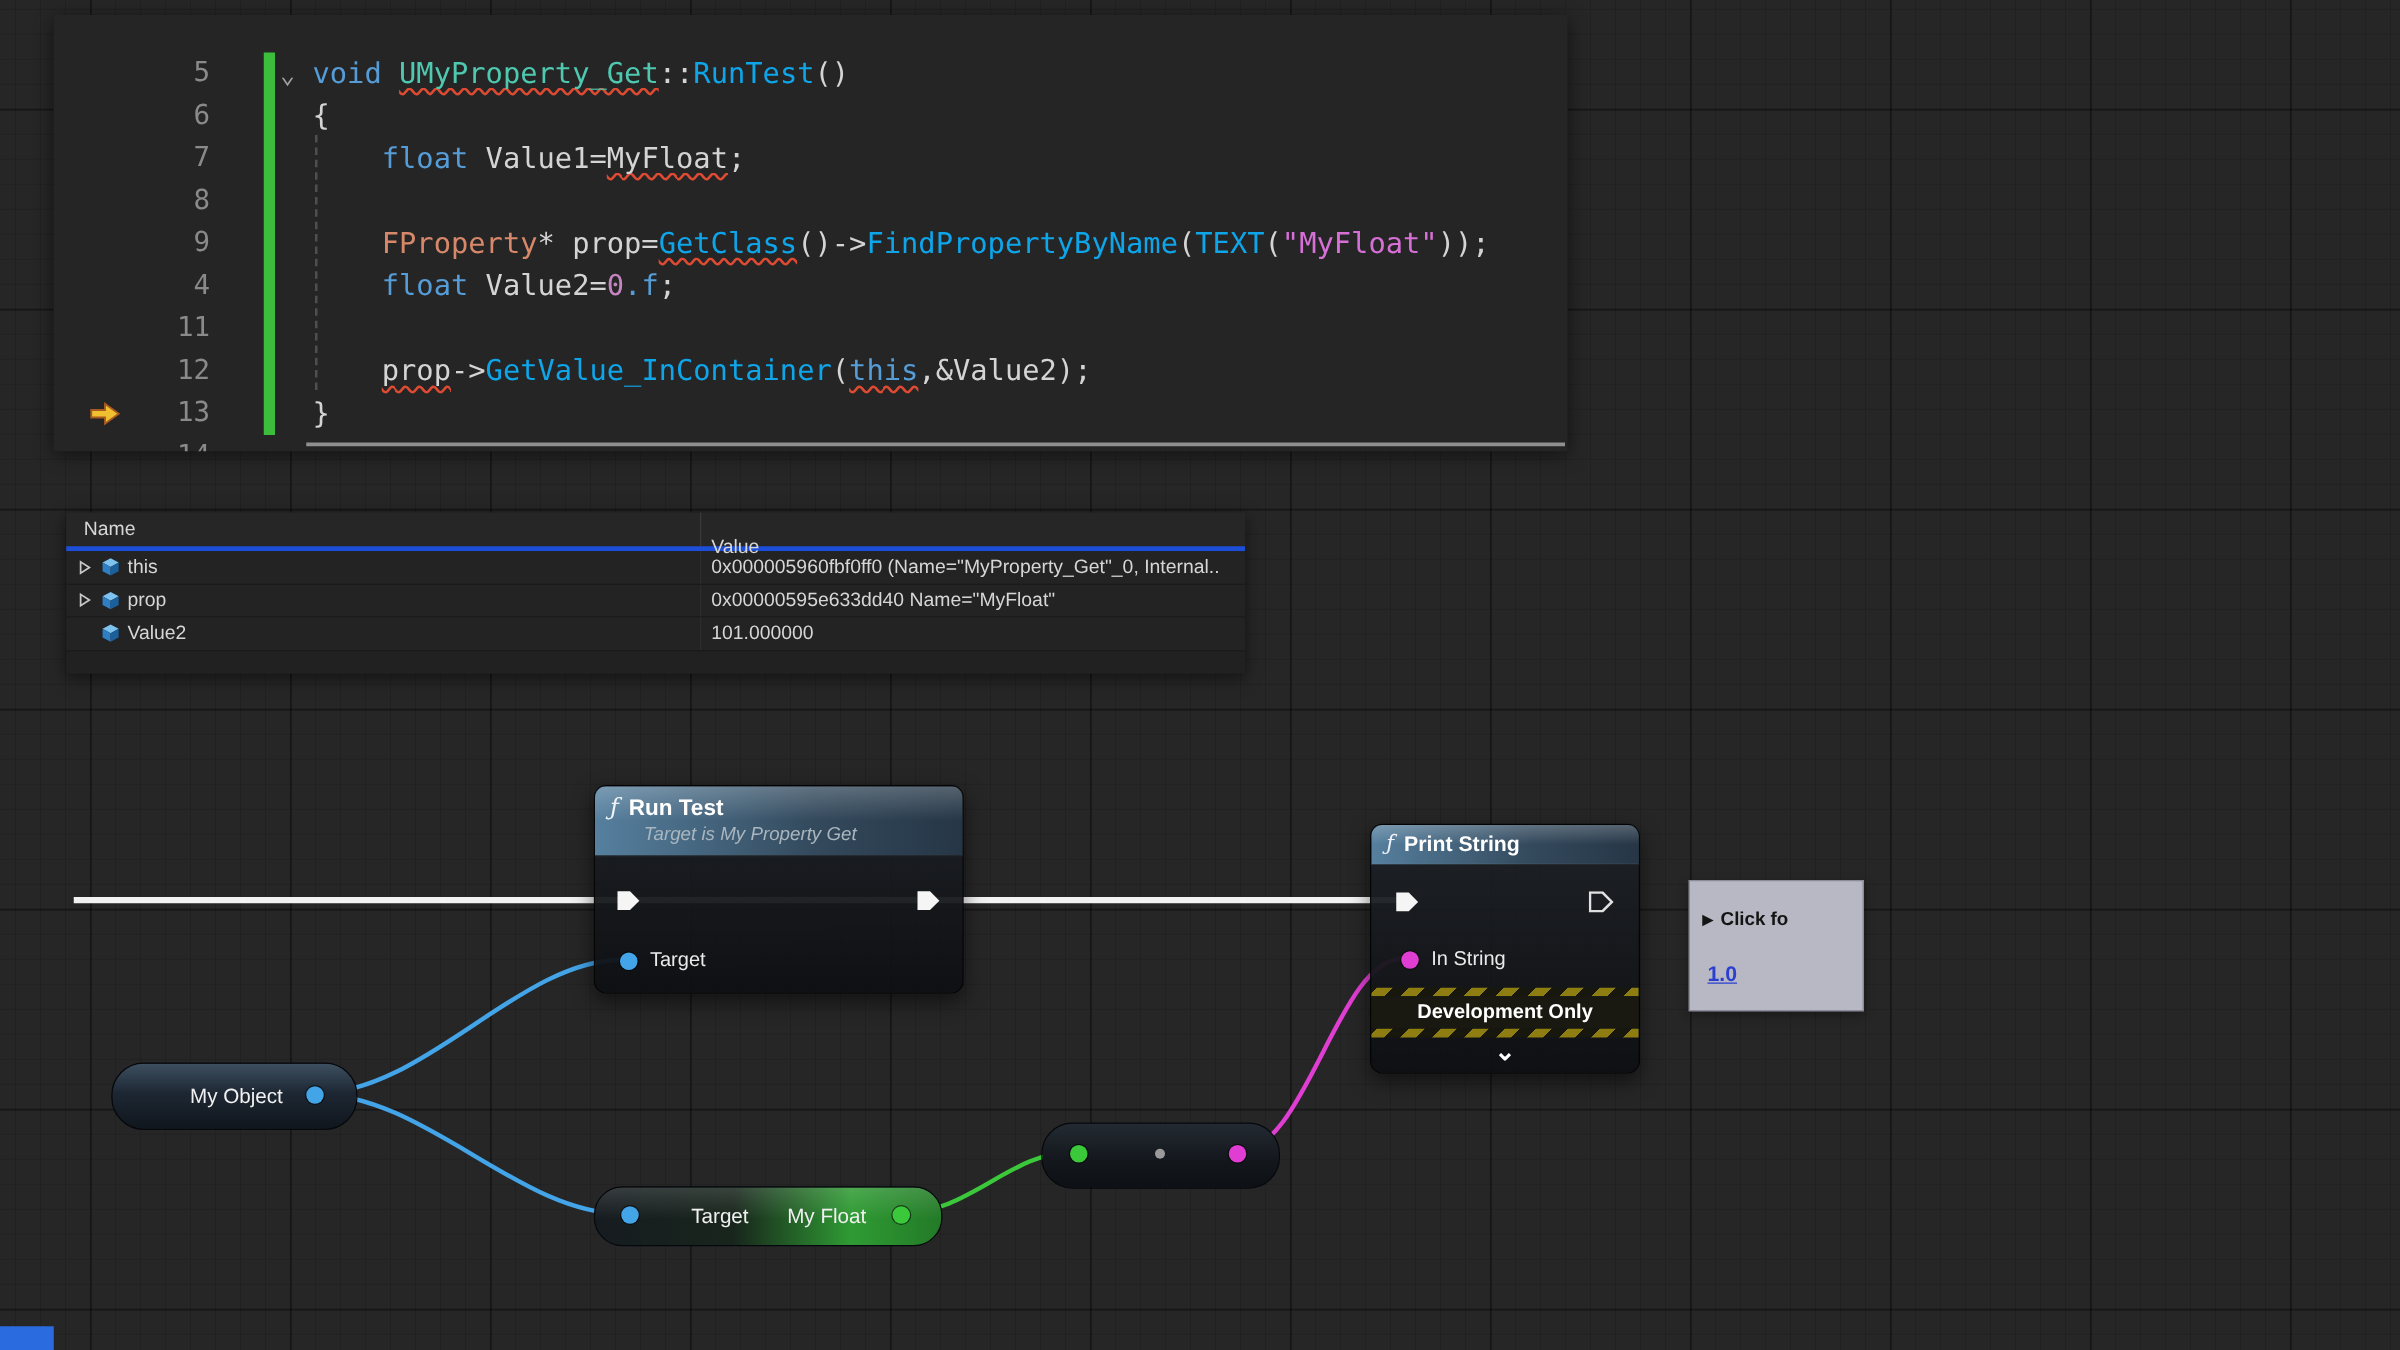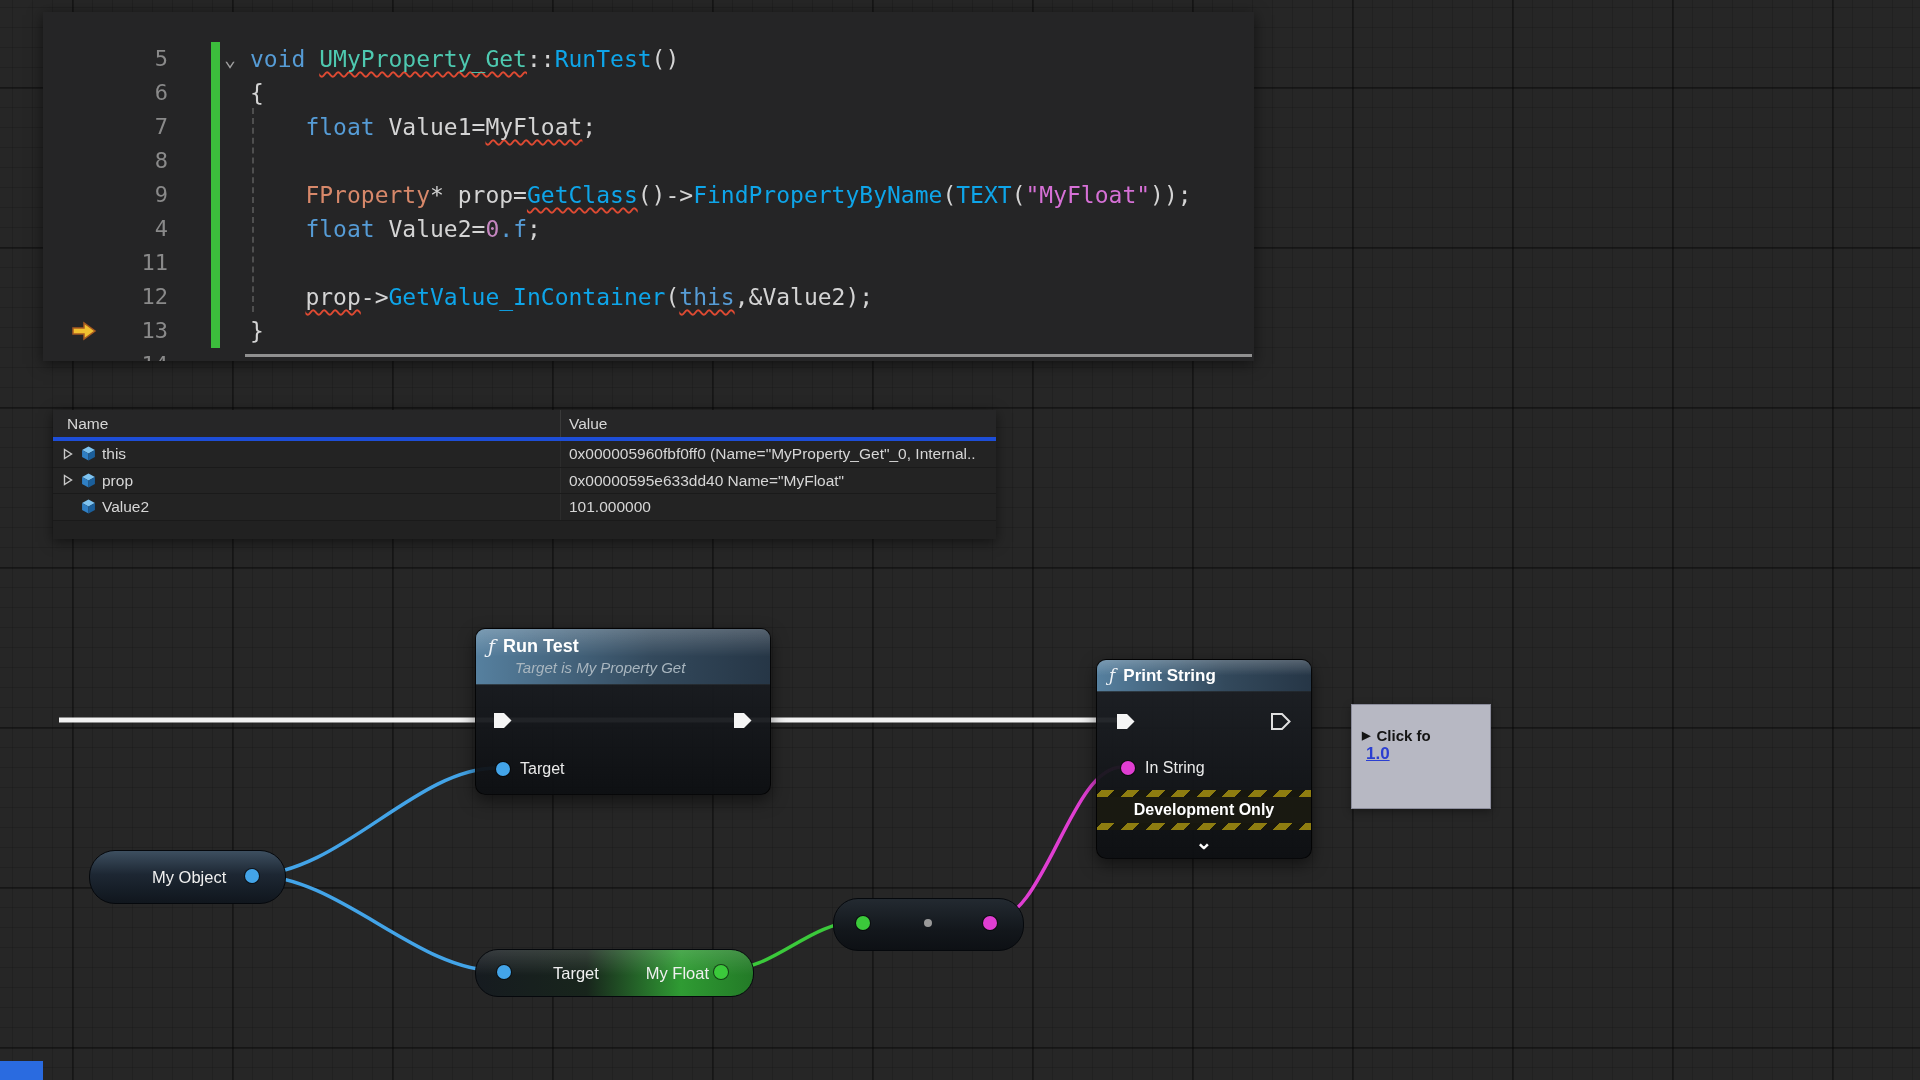--- a/index.html
+++ b/index.html
@@ -39,21 +39,21 @@
   .indent-guide{position:absolute;left:209px;top:96px;height:204px;border-left:2px dashed #4f4f4f;}
   .debug-arrow{position:absolute;left:28px;top:309px;}
   .debug-arrow polygon{fill:var(--arrow-yellow,#f0c030);stroke:#a85a20;stroke-width:1.5;}
   .h-scroll{position:absolute;left:202px;right:2px;bottom:4px;height:3px;background:#909090;}
 
   
   .watch-panel{position:absolute;left:53px;top:410px;width:943px;height:129px;background:#212121;
     z-index:5;color:#d6d6d6;font-size:15.5px;box-shadow:0 3px 12px rgba(0,0,0,.5);}
   .watch-header{display:flex;height:27px;line-height:27px;background:#262627;border-bottom:4px solid #1d4ed8;}
   .wh-name{width:508px;padding-left:14px;border-right:1px solid #3a3a3a;box-sizing:border-box;}
-  .wh-value{padding-left:8px;}
+  .wh-value{padding-left:8px;margin-top:14px;}
   .watch-row{display:flex;height:25.5px;line-height:25.5px;border-bottom:1px solid #1a1a1a;background:#232323;}
   .wr-name{width:508px;display:flex;align-items:center;padding-left:10px;border-right:1px solid #2c2c2c;box-sizing:border-box;}
   .wr-expand{width:18px;flex:none;display:flex;align-items:center;}
   .wr-icon{width:21px;flex:none;display:flex;align-items:center;}
   .wr-value{padding-left:8px;white-space:nowrap;overflow:hidden;flex:1;}
 
   
   .node{position:absolute;border-radius:10px;background:linear-gradient(180deg,rgba(30,33,38,0.95),rgba(13,15,18,0.95));
     border:1px solid rgba(0,0,0,0.75);box-shadow:0 6px 16px rgba(0,0,0,0.5);z-index:3;color:#e6e6e6;}
   .node-header{border-radius:9px 9px 0 0;border-bottom:1px solid rgba(0,0,0,0.6);
@@ -85,21 +85,21 @@
     background:linear-gradient(180deg,rgba(255,255,255,0.14),rgba(255,255,255,0) 55%),
                linear-gradient(90deg,#161b20 0%,#18251c 40%,#2f9b33 74%,#237a27 100%);}
   .conv-node{position:absolute;left:833px;top:898px;width:189px;height:51px;border-radius:25px;z-index:3;
     border:1px solid #05080c;background:linear-gradient(180deg,#232a31 0%,#13171c 60%,#0d1014 100%);}
   .conv-dot{position:absolute;left:90px;top:20px;width:8px;height:8px;border-radius:50%;background:#9a9a9a;}
 
   .debug-tooltip{position:absolute;left:1351px;top:704px;width:138px;height:103px;z-index:4;
     background:#b7b8c3;border:1px solid #8b8c9b;overflow:hidden;box-shadow:0 3px 8px rgba(0,0,0,.35);}
   .tt-row1{margin-top:22px;padding-left:10px;color:#141414;font-size:15px;font-weight:bold;white-space:nowrap;display:flex;align-items:center;}
   .tt-play{font-size:11px;margin-right:6px;}
-  .tt-value{margin-top:0;padding-left:14px;color:var(--tooltip-value-blue,#2b3fd1);font-size:17px;font-weight:bold;text-decoration:underline;}
+  .tt-value{margin-top:26px;padding-left:14px;color:var(--tooltip-value-blue,#2b3fd1);font-size:17px;font-weight:bold;text-decoration:underline;}
 
   .blue-corner{position:absolute;left:0;top:1061px;width:43px;height:19px;background:#2a6be0;z-index:6;}
 </style>
 </head>
 <body>
 
 <div id="stage">
 
   <div class="graph-bg"></div>
 
@@ -233,21 +233,21 @@
   </div>
 
   <div class="var-node" style="left:89px;top:850px;width:195px;height:52px;border-radius:26px">
     <span class="pill-label" style="left:30px;top:0;line-height:52px">My Object</span>
     <span class="pin pin-object" style="left:155px;top:18px"></span>
   </div>
 
   <div class="getter-node">
     <span class="pin pin-object" style="left:21px;top:15px"></span>
     <span class="pill-label" style="left:45px;top:0;line-height:46px">Target</span>
-    <span class="pill-label" style="right:44px;top:0;line-height:46px">My Float</span>
+    <span class="pill-label" style="right:60px;top:0;line-height:46px">My Float</span>
     <span class="pin pin-float" style="left:238px;top:15px"></span>
   </div>
 
   <div class="conv-node">
     <span class="pin pin-float" style="left:22px;top:17px"></span>
     <span class="conv-dot"></span>
     <span class="pin pin-string" style="left:149px;top:17px"></span>
   </div>
 
   <div class="debug-tooltip">

